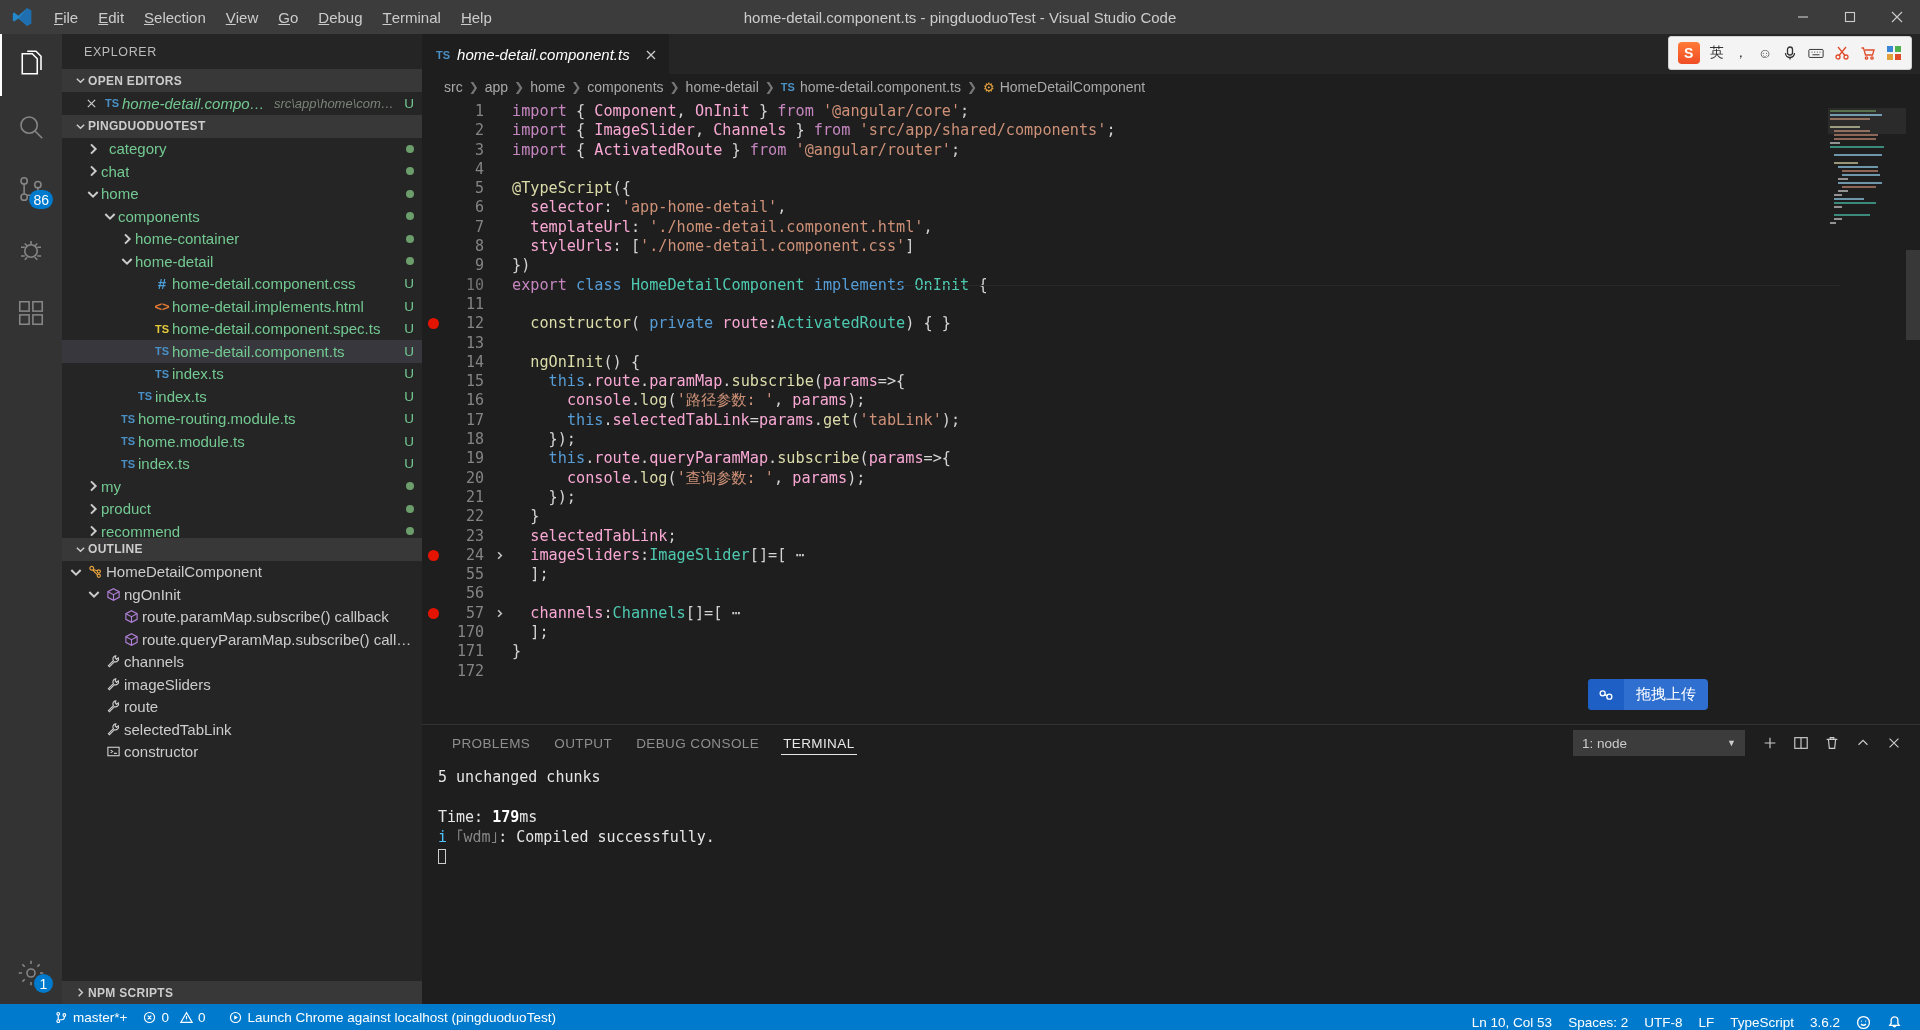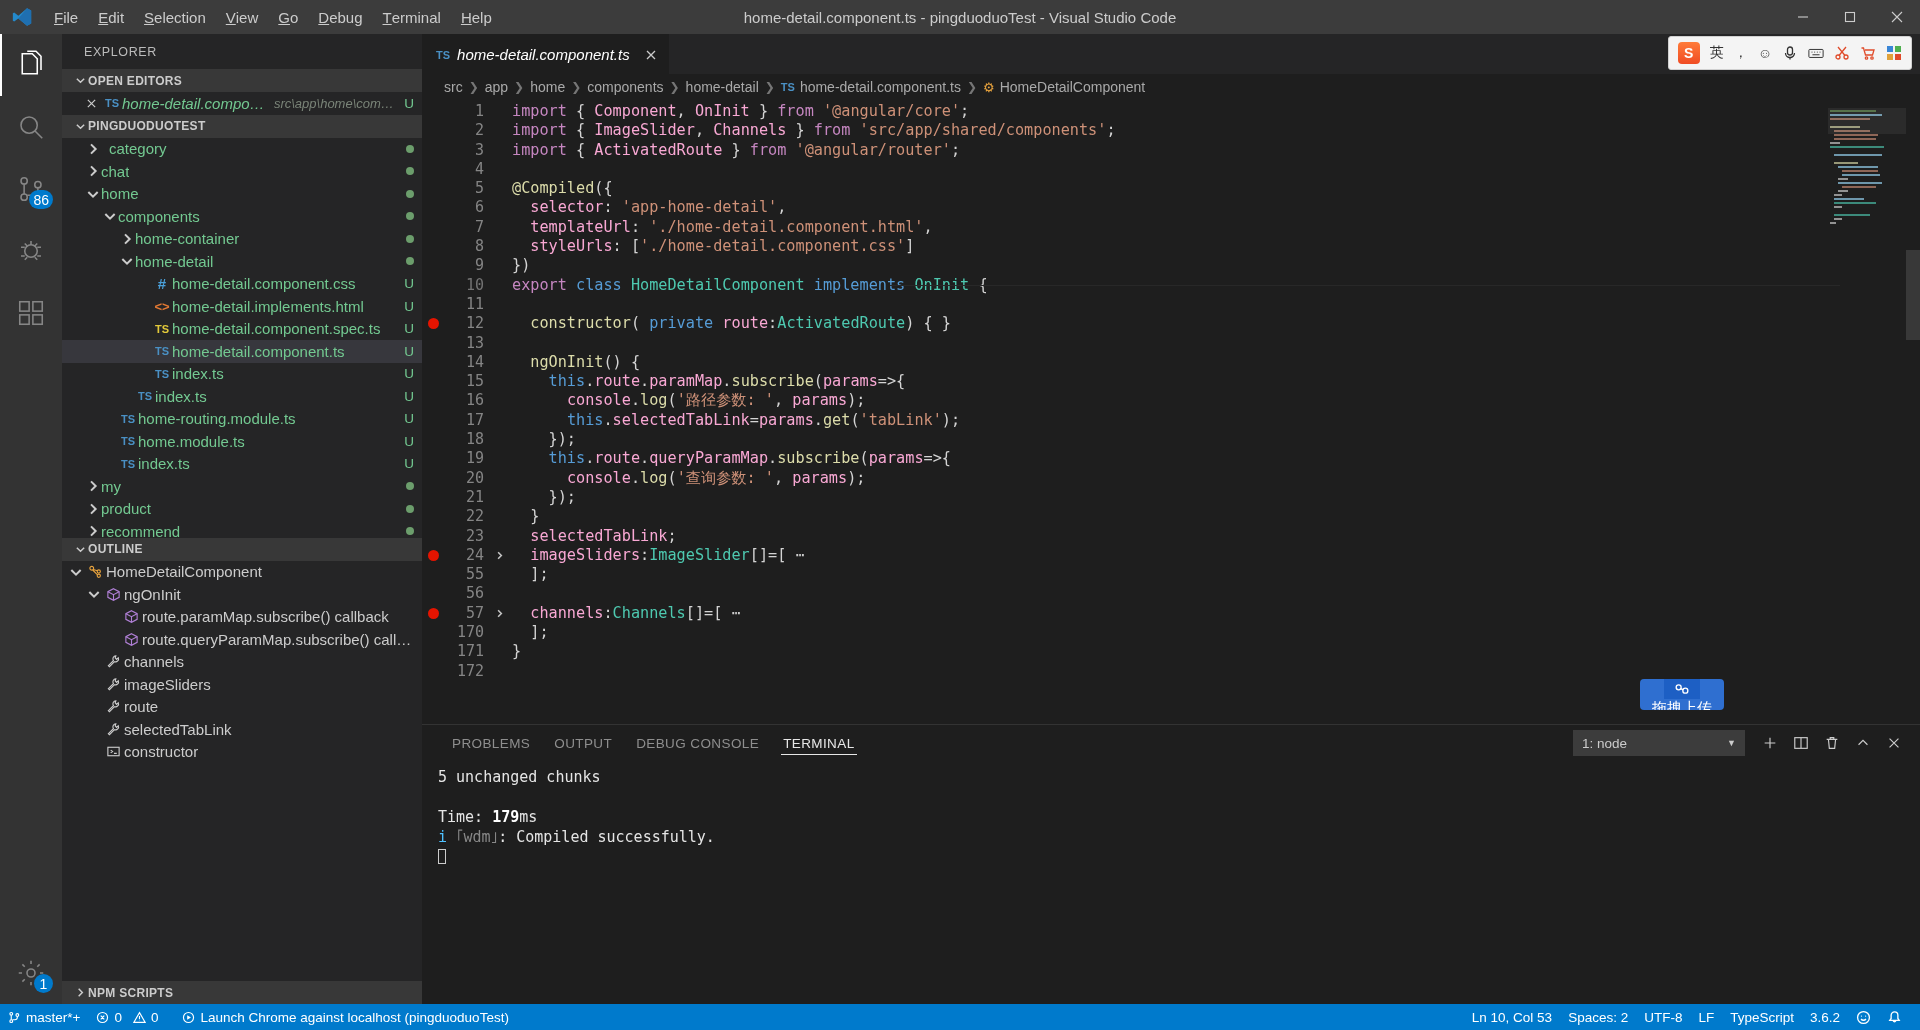--- a/index.html
+++ b/index.html
@@ -160,22 +160,22 @@
   .minimap {
     position:absolute; right:14px; top:0; width:78px; bottom:0; opacity:.85;
   }
   .mm-block { position:absolute; }
   .editor-vscroll {
     position:absolute; right:0; top:0; width:14px; bottom:0;
   }
   .editor-vscroll .thumb { position:absolute; right:0; width:14px; background:#4f4f4f; opacity:.55; }
 
   .upload-badge {
-    position:absolute; right:196px; bottom:14px; display:flex; align-items:center;
-    background:#2f6fd0; border-radius:4px; height:31px; overflow:hidden;flex-direction:column;
+    position:absolute; right:212px; bottom:14px; display:flex; align-items:center;
+    background:#2f6fd0; border-radius:4px; height:31px; overflow:hidden;
   }
   .upload-badge .ub-icon { width:36px; height:31px; background:#1d5fc4; display:flex; align-items:center; justify-content:center; color:#fff; }
   .upload-badge .ub-text { color:#ffffff; font-size:15px; padding:0 12px; }
 
   
   .panel { flex:0 0 280px; background:#1e1e1e; display:flex; flex-direction:column; border-top:1px solid #333; min-height:0;}
   .panel-head { height:36px; flex:0 0 36px; display:flex; align-items:center; padding-left:18px; }
   .ptab {
     font-size:13.5px; letter-spacing:.4px; color:#8e8e8e; padding:0 12px; height:100%;
     display:flex; align-items:center; cursor:pointer; position:relative; text-transform:uppercase;
@@ -210,22 +210,22 @@
     border:1px solid #d0d0d0; border-radius:3px; display:flex; align-items:center;
     gap:10px; padding:0 9px;
   }
   .ime-logo { width:22px; height:22px; background:linear-gradient(#ff7b39,#f04c24); border-radius:4px; position:relative; }
   .ime-logo::after { content:"S"; position:absolute; inset:0; color:#fff; font-size:14px; font-weight:bold; display:flex; align-items:center; justify-content:center; }
   .ime-item { font-size:14px; color:#333; display:flex; align-items:center; }
   .ime-sq { width:16px; height:16px; }
 
   
   .statusbar {
-    height:26px; flex:0 0 26px; background:#007acc; display:flex; align-items:center;
-    color:#ffffff; font-size:13.5px;
+    height:26px; flex:0 0 26px; background:#007acc; display:flex; align-items:flex-end;
+    color:#ffffff; font-size:13.5px;padding-left:47px;
   }
   .sb-item { height:100%; display:flex; align-items:center; padding:0 8px; gap:5px; cursor:pointer; white-space:nowrap; }
   .sb-item svg { width:13px; height:13px; stroke:#ffffff; fill:none; stroke-width:1.4; }
   .sb-right { margin-left:auto; display:flex; align-items:center; }
   .sb-sep { width:10px; }
 </style>
 </head>
 <body>
 
 <div class="app">
@@ -675,21 +675,21 @@
             <span>HomeDetailComponent</span>
           </span>
         </div>
 
       <div class="codearea">
         <div class="codelines" id="codelines" style="padding-top:2px;">
             <div class="cl"><span class="gut-bp"></span><span class="lnum">1</span><span class="fold"></span><span class="ctext"><span class="t-key">import</span><span class="t-plain"> { </span><span class="t-id">Component</span><span class="t-plain">, </span><span class="t-id">OnInit</span><span class="t-plain"> } </span><span class="t-key">from</span><span class="t-plain"> </span><span class="t-str">'@angular/core'</span><span class="t-plain">;</span></span></div>
             <div class="cl"><span class="gut-bp"></span><span class="lnum">2</span><span class="fold"></span><span class="ctext"><span class="t-key">import</span><span class="t-plain"> { </span><span class="t-id">ImageSlider</span><span class="t-plain">, </span><span class="t-id">Channels</span><span class="t-plain"> } </span><span class="t-key">from</span><span class="t-plain"> </span><span class="t-str">'src/app/shared/components'</span><span class="t-plain">;</span></span></div>
             <div class="cl"><span class="gut-bp"></span><span class="lnum">3</span><span class="fold"></span><span class="ctext"><span class="t-key">import</span><span class="t-plain"> { </span><span class="t-id">ActivatedRoute</span><span class="t-plain"> } </span><span class="t-key">from</span><span class="t-plain"> </span><span class="t-str">'@angular/router'</span><span class="t-plain">;</span></span></div>
             <div class="cl"><span class="gut-bp"></span><span class="lnum">4</span><span class="fold"></span><span class="ctext"></span></div>
-            <div class="cl"><span class="gut-bp"></span><span class="lnum">5</span><span class="fold"></span><span class="ctext"><span class="t-fn">@Compiled</span><span class="t-plain">({</span></span></div>
+            <div class="cl"><span class="gut-bp"></span><span class="lnum">5</span><span class="fold"></span><span class="ctext"><span class="t-fn">@TypeScript</span><span class="t-plain">({</span></span></div>
             <div class="cl"><span class="gut-bp"></span><span class="lnum">6</span><span class="fold"></span><span class="ctext"><span class="t-plain">  </span><span class="t-id">selector</span><span class="t-plain">: </span><span class="t-str">'app-home-detail'</span><span class="t-plain">,</span></span></div>
             <div class="cl"><span class="gut-bp"></span><span class="lnum">7</span><span class="fold"></span><span class="ctext"><span class="t-plain">  </span><span class="t-id">templateUrl</span><span class="t-plain">: </span><span class="t-str">'./home-detail.component.html'</span><span class="t-plain">,</span></span></div>
             <div class="cl"><span class="gut-bp"></span><span class="lnum">8</span><span class="fold"></span><span class="ctext"><span class="t-plain">  </span><span class="t-id">styleUrls</span><span class="t-plain">: [</span><span class="t-str">'./home-detail.component.css'</span><span class="t-plain">]</span></span></div>
             <div class="cl"><span class="gut-bp"></span><span class="lnum">9</span><span class="fold"></span><span class="ctext"><span class="t-plain">})</span></span></div>
             <div class="cl curline"><span class="gut-bp"></span><span class="lnum active">10</span><span class="fold"></span><span class="ctext"><span class="t-key">export</span><span class="t-plain"> </span><span class="t-kw">class</span><span class="t-plain"> </span><span class="t-type">HomeDetailComponent</span><span class="t-plain"> </span><span class="t-kw">implements</span><span class="t-plain"> </span><span class="t-type">OnInit</span><span class="t-plain"> {</span></span></div>
             <div class="cl"><span class="gut-bp"></span><span class="lnum">11</span><span class="fold"></span><span class="ctext"></span></div>
             <div class="cl"><span class="gut-bp"><span class="bpdot"></span></span><span class="lnum">12</span><span class="fold"></span><span class="ctext"><span class="t-plain">  </span><span class="t-fn">constructor</span><span class="t-plain">( </span><span class="t-kw">private</span><span class="t-plain"> </span><span class="t-id">route</span><span class="t-plain">:</span><span class="t-type">ActivatedRoute</span><span class="t-plain">) { }</span></span></div>
             <div class="cl"><span class="gut-bp"></span><span class="lnum">13</span><span class="fold"></span><span class="ctext"></span></div>
             <div class="cl"><span class="gut-bp"></span><span class="lnum">14</span><span class="fold"></span><span class="ctext"><span class="t-plain">  </span><span class="t-fn">ngOnInit</span><span class="t-plain">() {</span></span></div>
             <div class="cl"><span class="gut-bp"></span><span class="lnum">15</span><span class="fold"></span><span class="ctext"><span class="t-plain">    </span><span class="t-this">this</span><span class="t-plain">.</span><span class="t-id">route</span><span class="t-plain">.</span><span class="t-id">paramMap</span><span class="t-plain">.</span><span class="t-fn">subscribe</span><span class="t-plain">(</span><span class="t-id">params</span><span class="t-plain">=&gt;{</span></span></div>

